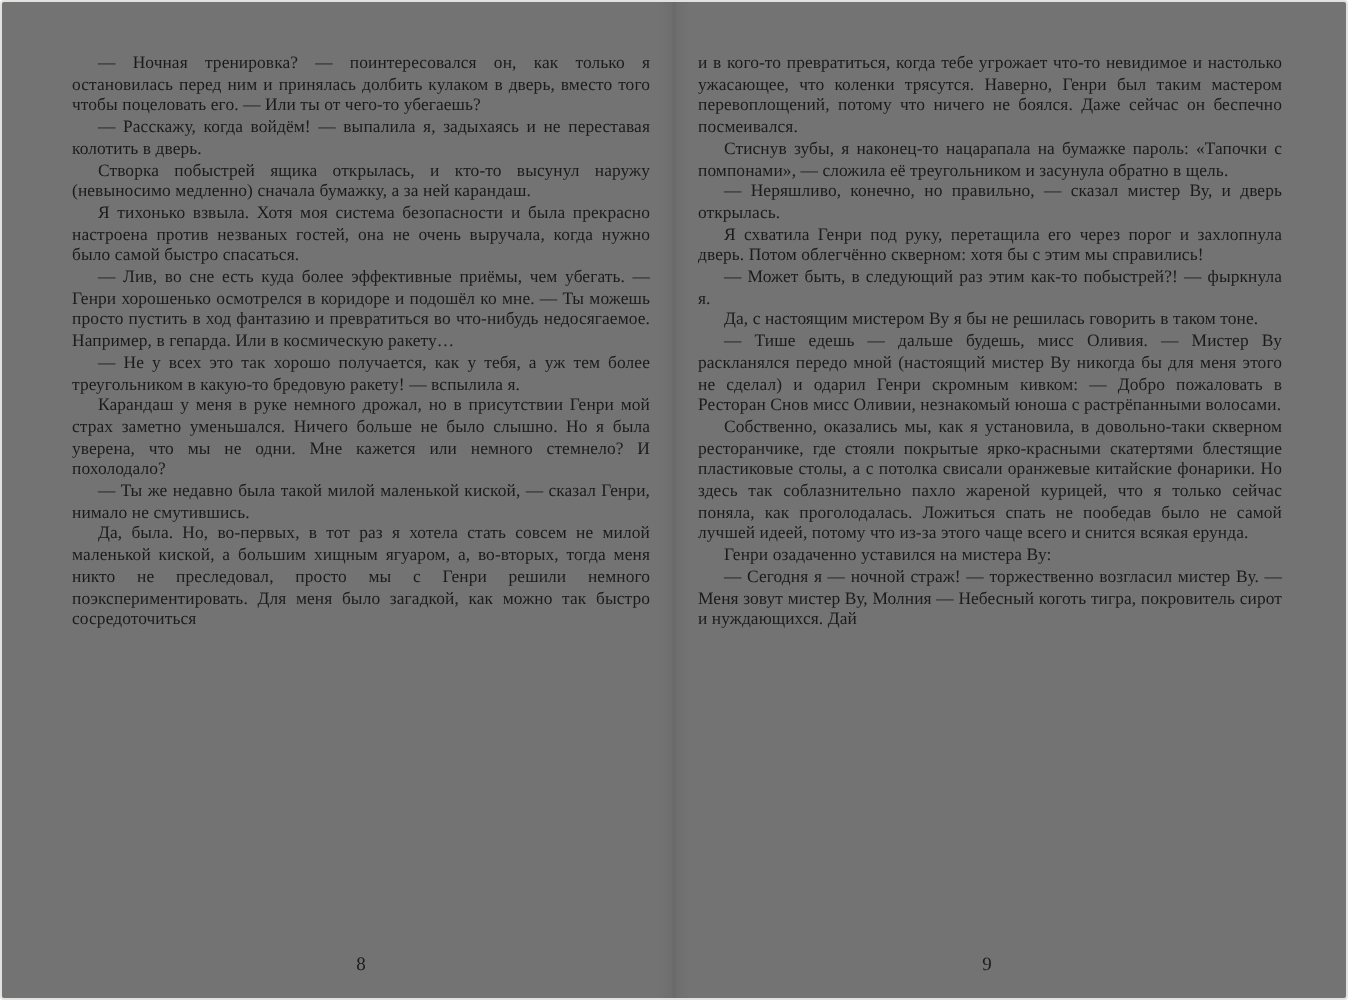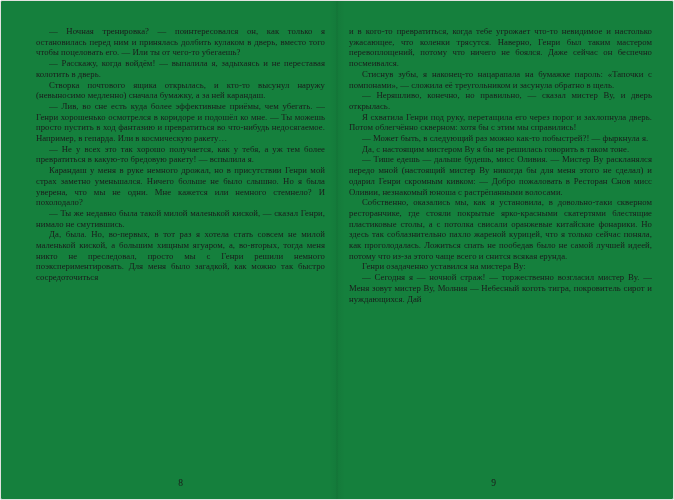--- a/index.html
+++ b/index.html
@@ -5,21 +5,21 @@
   html, body {
     margin: 0;
     padding: 0;
     background: #ffffff;
   }
   .spread {
     position: relative;
     width: 674px;
     height: 500px;
     box-sizing: border-box;
-    background: #15803d;
+    background: #737373;
     border: 1px solid #e2e2e0;
     border-radius: 2px;
     display: flex;
     font-family: "Liberation Serif", "DejaVu Serif", serif;
     color: #1b1b1b;
     overflow: hidden;
   }
   
   .spread::after {
     content: "";
@@ -37,21 +37,21 @@
       rgba(0,0,0,0) 100%);
     pointer-events: none;
   }
   .page {
     position: relative;
     width: 50%;
     box-sizing: border-box;
     padding-top: 25px;
   }
   .page.left  { padding-left: 35px; padding-right: 12px; }
-  .page.right { padding-left: 12px; padding-right: 21px; }
+  .page.right { padding-left: 12px; padding-right: 32px; }
   .page-text {
     font-size: 8.7px;
     line-height: 10.7px;
     text-align: justify;
     letter-spacing: 0.05px;
     height: 438px;
     overflow: hidden;
     hyphens: auto;
   }
   .page-text p {
@@ -71,37 +71,38 @@
 </style>
 </head>
 <body>
 
 <div class="spread">
 
   <div class="page left">
     <div class="page-text">
         <p>— Ночная тренировка? — поинтересовался он, как только я остановилась перед ним и принялась долбить кулаком в дверь, вместо того чтобы поцеловать его. — Или ты от чего-то убегаешь?</p>
         <p>— Расскажу, когда войдём! — выпалила я, задыхаясь и не переставая колотить в дверь.</p>
-        <p>Створка почтового ящика открылась, и кто-то высунул наружу (невыносимо медленно) сначала бумажку, а за ней карандаш.</p>
+        <p>Створка побыстрей ящика открылась, и кто-то высунул наружу (невыносимо медленно) сначала бумажку, а за ней карандаш.</p>
+        <p>Я тихонько взвыла. Хотя моя система безопасности и была прекрасно настроена против незваных гостей, она не очень выручала, когда нужно было самой быстро спасаться.</p>
         <p>— Лив, во сне есть куда более эффективные приёмы, чем убегать. — Генри хорошенько осмотрелся в коридоре и подошёл ко мне. — Ты можешь просто пустить в ход фантазию и превратиться во что-нибудь недосягаемое. Например, в гепарда. Или в космическую ракету…</p>
-        <p>— Не у всех это так хорошо получается, как у тебя, а уж тем более превратиться в какую-то бредовую ракету! — вспылила я.</p>
+        <p>— Не у всех это так хорошо получается, как у тебя, а уж тем более треугольником в какую-то бредовую ракету! — вспылила я.</p>
         <p>Карандаш у меня в руке немного дрожал, но в присутствии Генри мой страх заметно уменьшался. Ничего больше не было слышно. Но я была уверена, что мы не одни. Мне кажется или немного стемнело? И похолодало?</p>
         <p>— Ты же недавно была такой милой маленькой киской, — сказал Генри, нимало не смутившись.</p>
         <p>Да, была. Но, во-первых, в тот раз я хотела стать совсем не милой маленькой киской, а большим хищным ягуаром, а, во-вторых, тогда меня никто не преследовал, просто мы с Генри решили немного поэкспериментировать. Для меня было загадкой, как можно так быстро сосредоточиться</p>
       </div>
     <div class="pagenum">8</div>
   </div>
 
   <div class="page right">
     <div class="page-text">
         <p class="noindent">и в кого-то превратиться, когда тебе угрожает что-то невидимое и настолько ужасающее, что коленки трясутся. Наверно, Генри был таким мастером перевоплощений, потому что ничего не боялся. Даже сейчас он беспечно посмеивался.</p>
         <p>Стиснув зубы, я наконец-то нацарапала на бумажке пароль: «Тапочки с помпонами», — сложила её треугольником и засунула обратно в щель.</p>
         <p>— Неряшливо, конечно, но правильно, — сказал мистер Ву, и дверь открылась.</p>
         <p>Я схватила Генри под руку, перетащила его через порог и захлопнула дверь. Потом облегчённо скверном: хотя бы с этим мы справились!</p>
-        <p>— Может быть, в следующий раз можно как-то побыстрей?! — фыркнула я.</p>
+        <p>— Может быть, в следующий раз этим как-то побыстрей?! — фыркнула я.</p>
         <p>Да, с настоящим мистером Ву я бы не решилась говорить в таком тоне.</p>
         <p>— Тише едешь — дальше будешь, мисс Оливия. — Мистер Ву раскланялся передо мной (настоящий мистер Ву никогда бы для меня этого не сделал) и одарил Генри скромным кивком: — Добро пожаловать в Ресторан Снов мисс Оливии, незнакомый юноша с растрёпанными волосами.</p>
         <p>Собственно, оказались мы, как я установила, в довольно-таки скверном ресторанчике, где стояли покрытые ярко-красными скатертями блестящие пластиковые столы, а с потолка свисали оранжевые китайские фонарики. Но здесь так соблазнительно пахло жареной курицей, что я только сейчас поняла, как проголодалась. Ложиться спать не пообедав было не самой лучшей идеей, потому что из-за этого чаще всего и снится всякая ерунда.</p>
         <p>Генри озадаченно уставился на мистера Ву:</p>
         <p>— Сегодня я — ночной страж! — торжественно возгласил мистер Ву. — Меня зовут мистер Ву, Молния — Небесный коготь тигра, покровитель сирот и нуждающихся. Дай</p>
       </div>
     <div class="pagenum">9</div>
   </div>
 
 </div>

